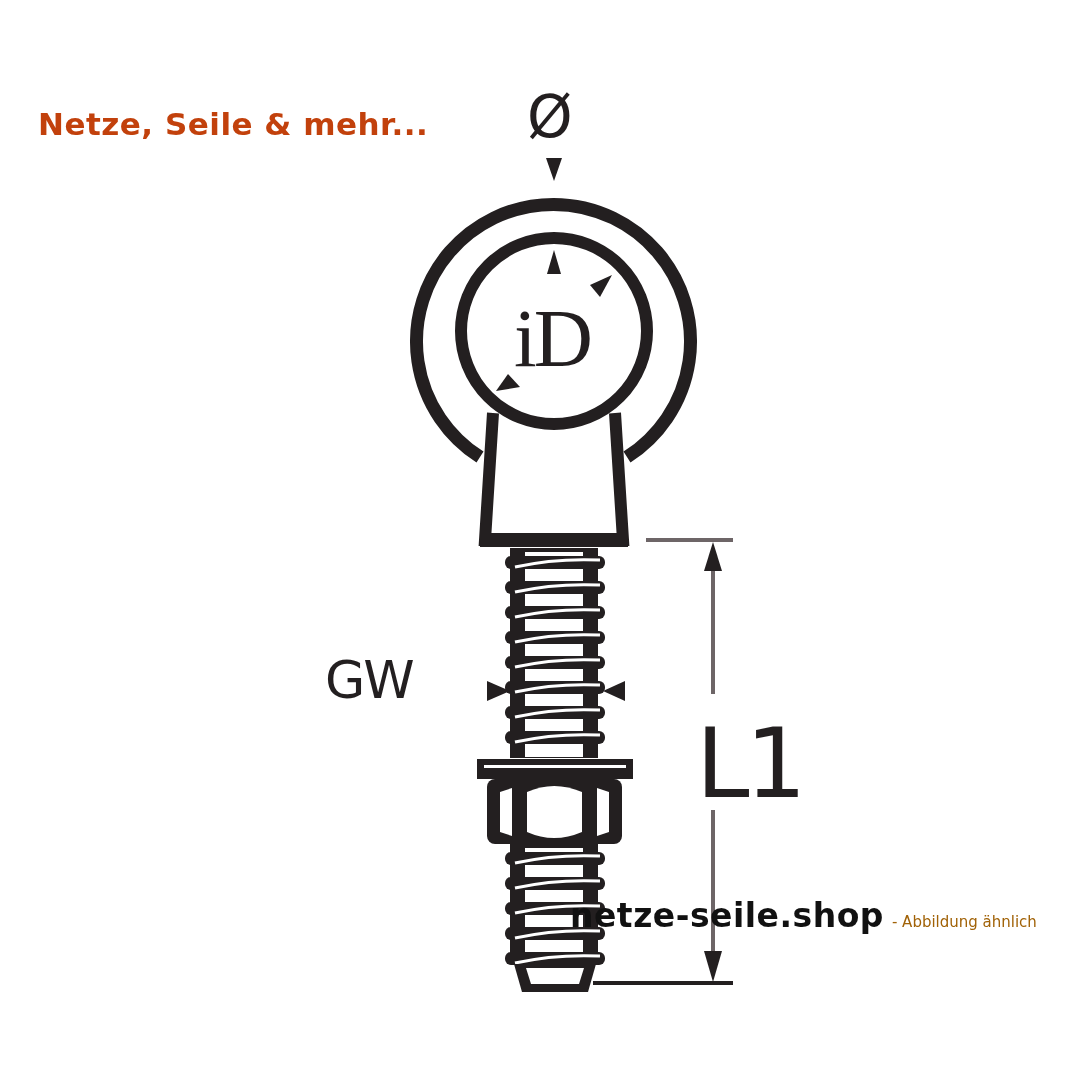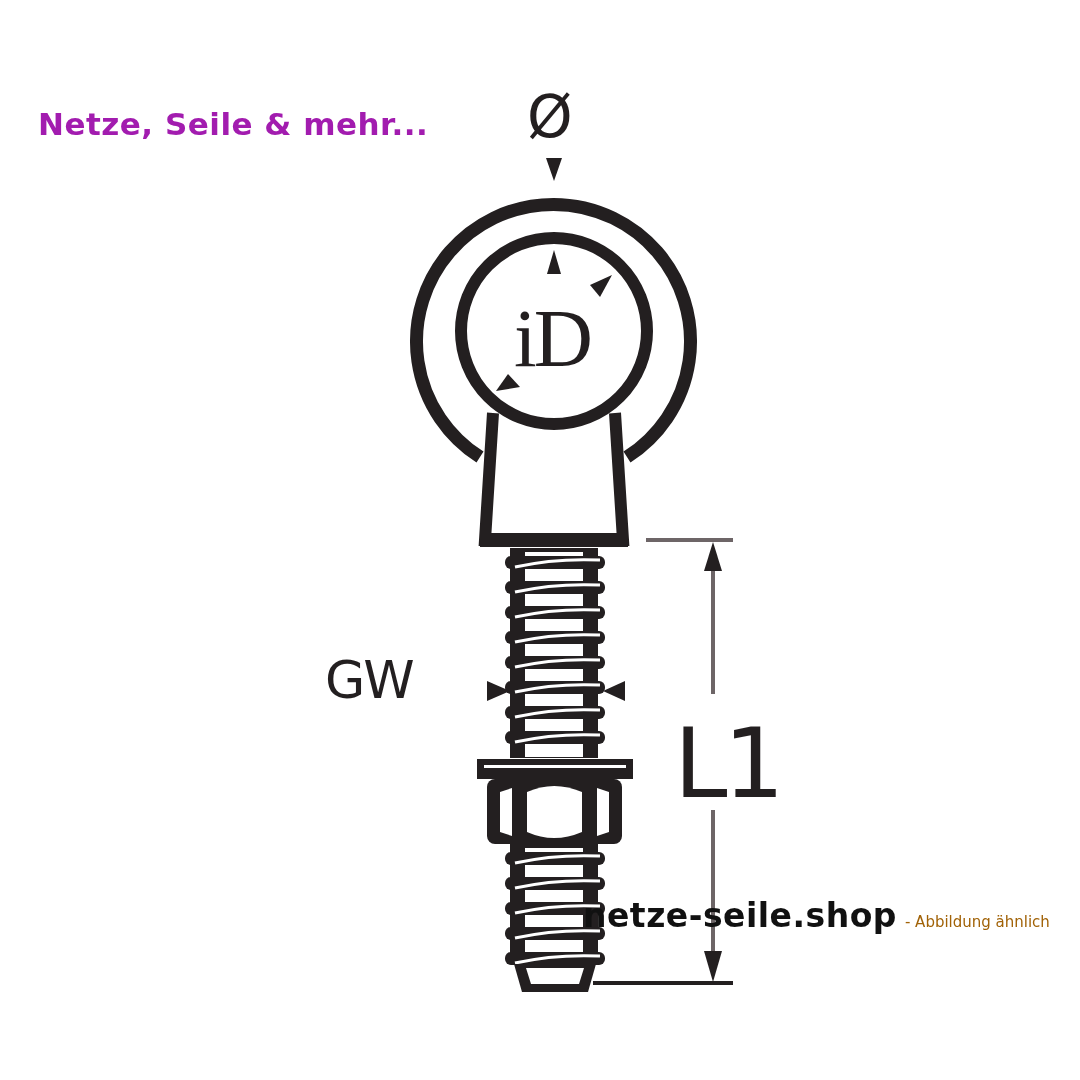--- a/index.html
+++ b/index.html
@@ -2,38 +2,38 @@
 <html><head>
   <meta charset="utf-8">
   <style>
     html, body { margin: 0; padding: 0; background: #ffffff; }
     body { width: 1080px; height: 1080px; position: relative; overflow: hidden; }
     .page { position: absolute; left: 0; top: 0; width: 1080px; height: 1080px; background: #ffffff; }
     .drawing { position: absolute; left: 0; top: 0; width: 1080px; height: 1080px; }
     .brand-title {
       position: absolute; left: 38px; top: 106px;
       font-family: "DejaVu Sans", sans-serif; font-weight: bold;
-      font-size: 31px; color: #a21caf; letter-spacing: 0.5px;
+      font-size: 31px; color: #c2410c; letter-spacing: 0.5px;
       white-space: nowrap;
     }
     .label {
       position: absolute; font-family: "DejaVu Sans", sans-serif;
       color: #231f20; line-height: 1; white-space: nowrap;
     }
     .lbl-dia { left: 527px; top: 88px; font-size: 58px; }
     .lbl-id { left: 514px; top: 298px; font-size: 82px; letter-spacing: -3px; font-family: Liberation Serif, serif; }
     .lbl-gw { left: 325px; top: 654px; font-size: 52px; letter-spacing: -2px; }
-    .lbl-l1 { left: 674px; top: 716px; font-size: 96px; letter-spacing: -4px; }
+    .lbl-l1 { left: 696px; top: 716px; font-size: 96px; letter-spacing: -4px; }
     .watermark {
       position: absolute; left: 570px; top: 896px; white-space: nowrap;
       display: flex; align-items: baseline;
     }
     .wm-main {
       font-family: "DejaVu Sans", sans-serif; font-weight: bold;
-      font-size: 33px; color: #111111; letter-spacing: 0.5px; margin-left: 13px;
+      font-size: 33px; color: #111111; letter-spacing: 0.5px;
     }
     .wm-sub {
       font-family: "DejaVu Sans", sans-serif; font-size: 15px;
       color: #a16207; margin-left: 8px;
     }
   </style>
 </head>
 <body>
 
 <div class="page">

